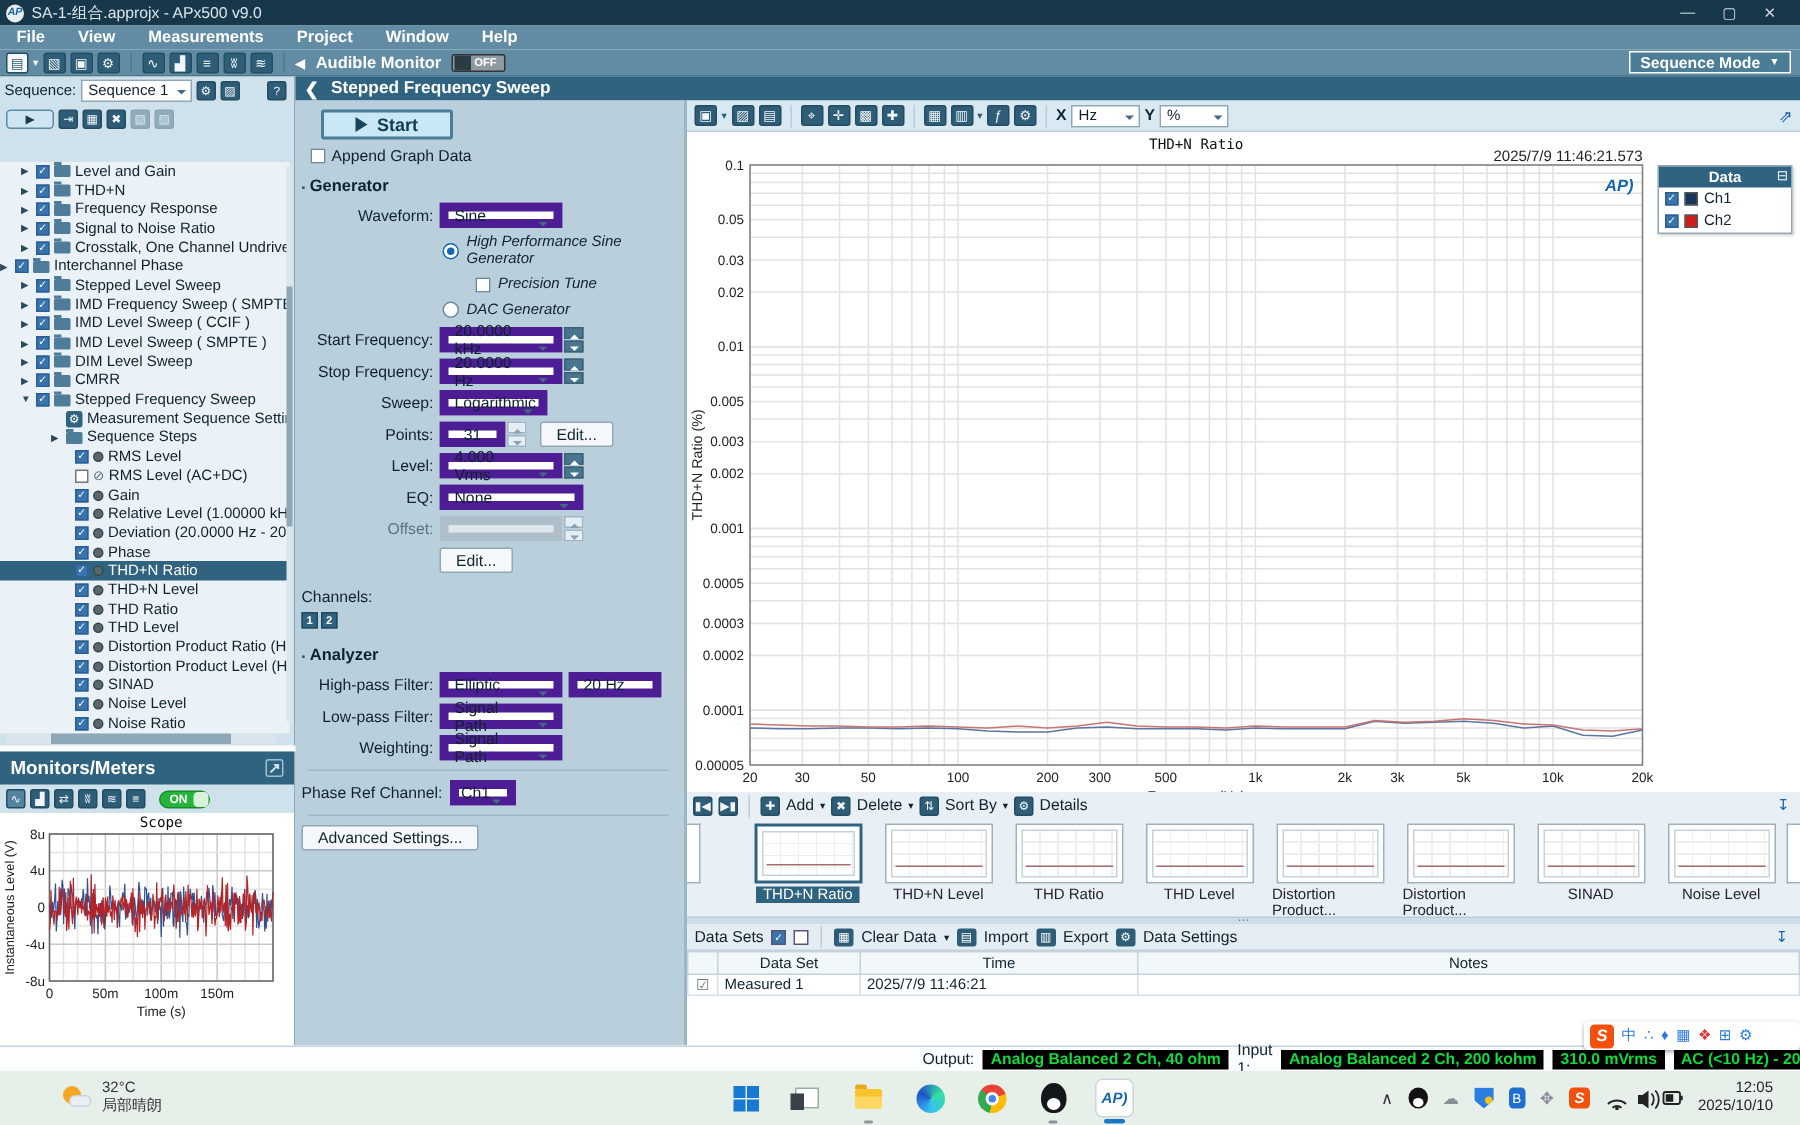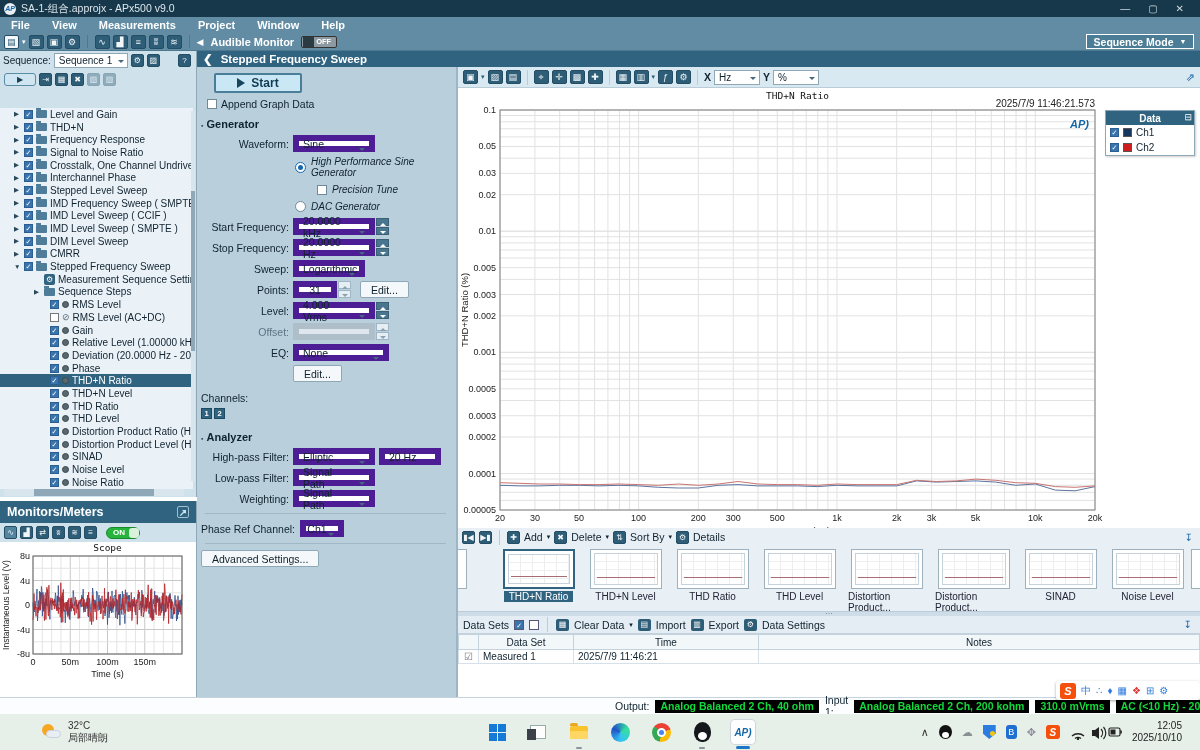--- a/index.html
+++ b/index.html
@@ -313,21 +313,21 @@
           <span class="tcb">✓</span>
           <span class="tfolder"></span>
           <span>Signal to Noise Ratio</span>
         </div>
         <div class="trow" style="padding-left: 14px;">
           <span class="tarrow">▶</span>
           <span class="tcb">✓</span>
           <span class="tfolder"></span>
           <span>Crosstalk, One Channel Undriven</span>
         </div>
-        <div class="trow" style="padding-left: 14px;">
+        <div class="trow" style="padding-left: 0;">
           <span class="tarrow">▶</span>
           <span class="tcb">✓</span>
           <span class="tfolder"></span>
           <span>Interchannel Phase</span>
         </div>
         <div class="trow" style="padding-left: 14px;">
           <span class="tarrow">▶</span>
           <span class="tcb">✓</span>
           <span class="tfolder"></span>
           <span>Stepped Level Sweep</span>
@@ -621,31 +621,31 @@
       <span class="flabel">Level:</span>
       <span class="combo w80">
           <span>4.000 Vrms</span>
         </span>
       <span class="spin">
           <i class="up"></i>
           <i class="dn"></i>
         </span>
     </div>
     <div class="frow">
+      <span class="flabel">EQ:</span>
+      <span class="combo w96">
+          <span>None</span>
+        </span>
+    </div>
+    <div class="frow">
       <span class="flabel dim">Offset:</span>
       <span class="tinput dis w80"></span>
       <span class="spin gray">
           <i class="up"></i>
           <i class="dn"></i>
-        </span>
-    </div>
-    <div class="frow">
-      <span class="flabel">EQ:</span>
-      <span class="combo w96">
-          <span>None</span>
         </span>
     </div>
     <div class="frow" style="margin-left:88px">
       <span class="pbtn">
           <span>Edit...</span>
         </span>
     </div>
 
     <div style="font-size:10.5px;margin:10px 0 4px -4px">Channels:</div>
     <div style="display:flex;gap:2px;margin-left:-4px">

